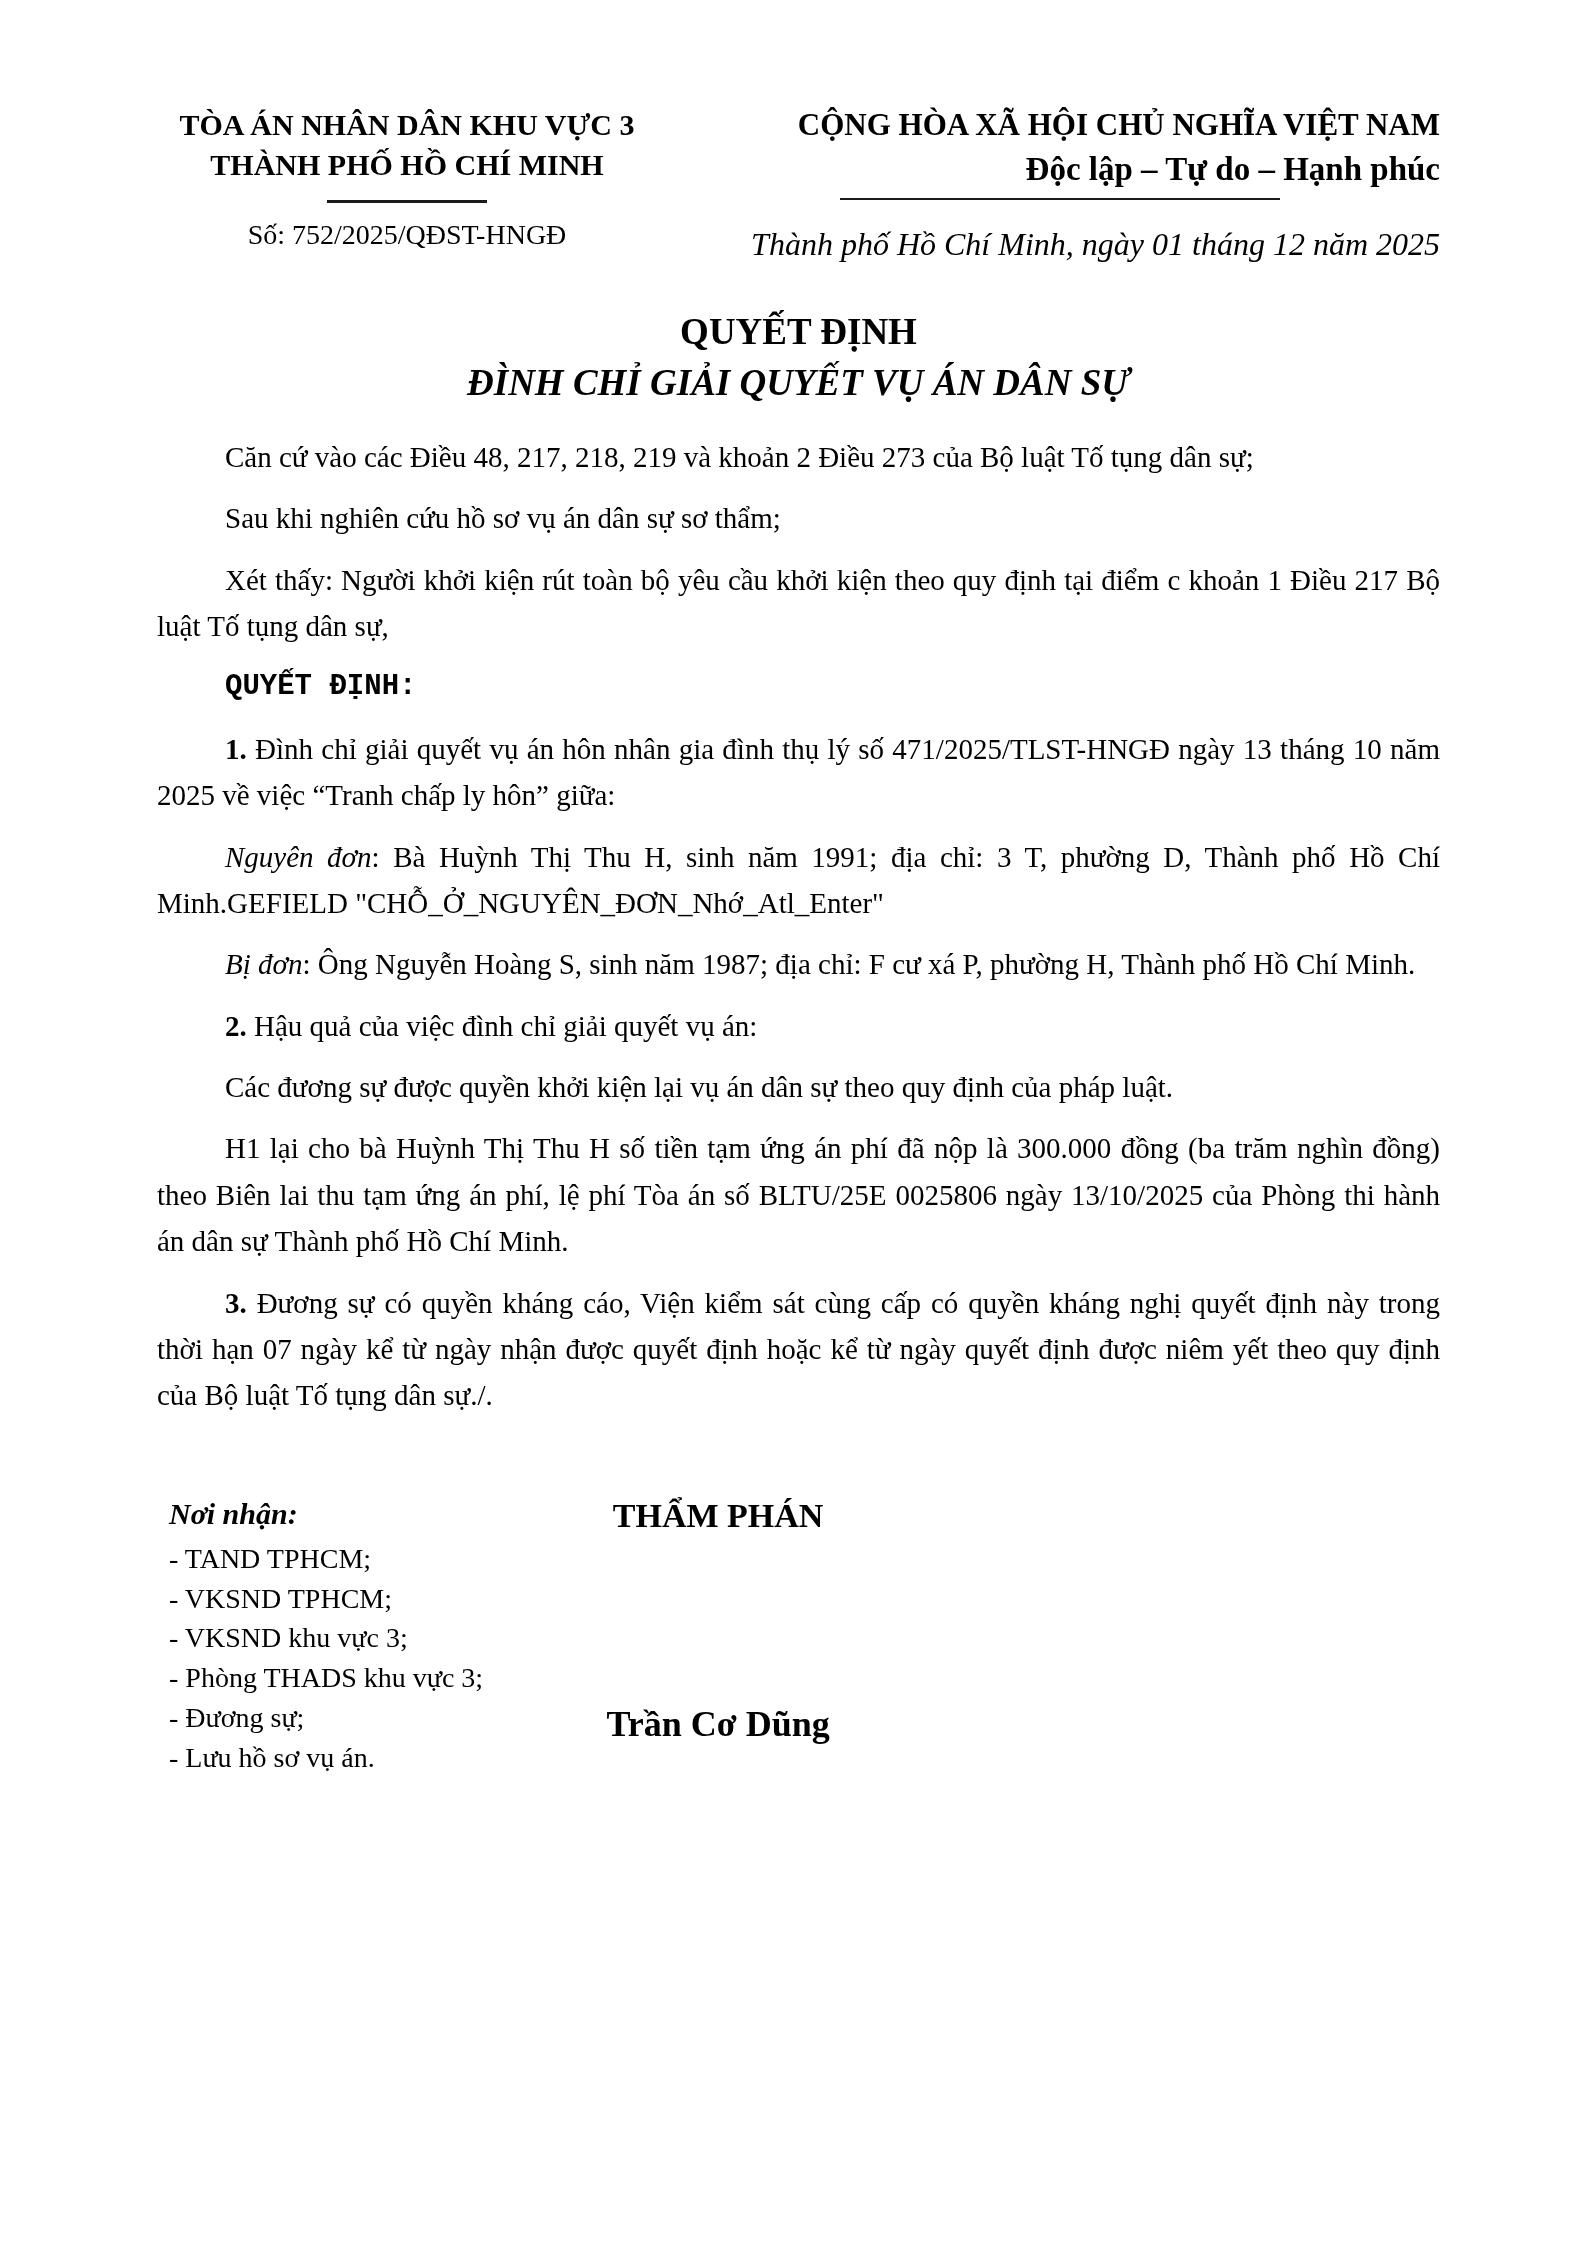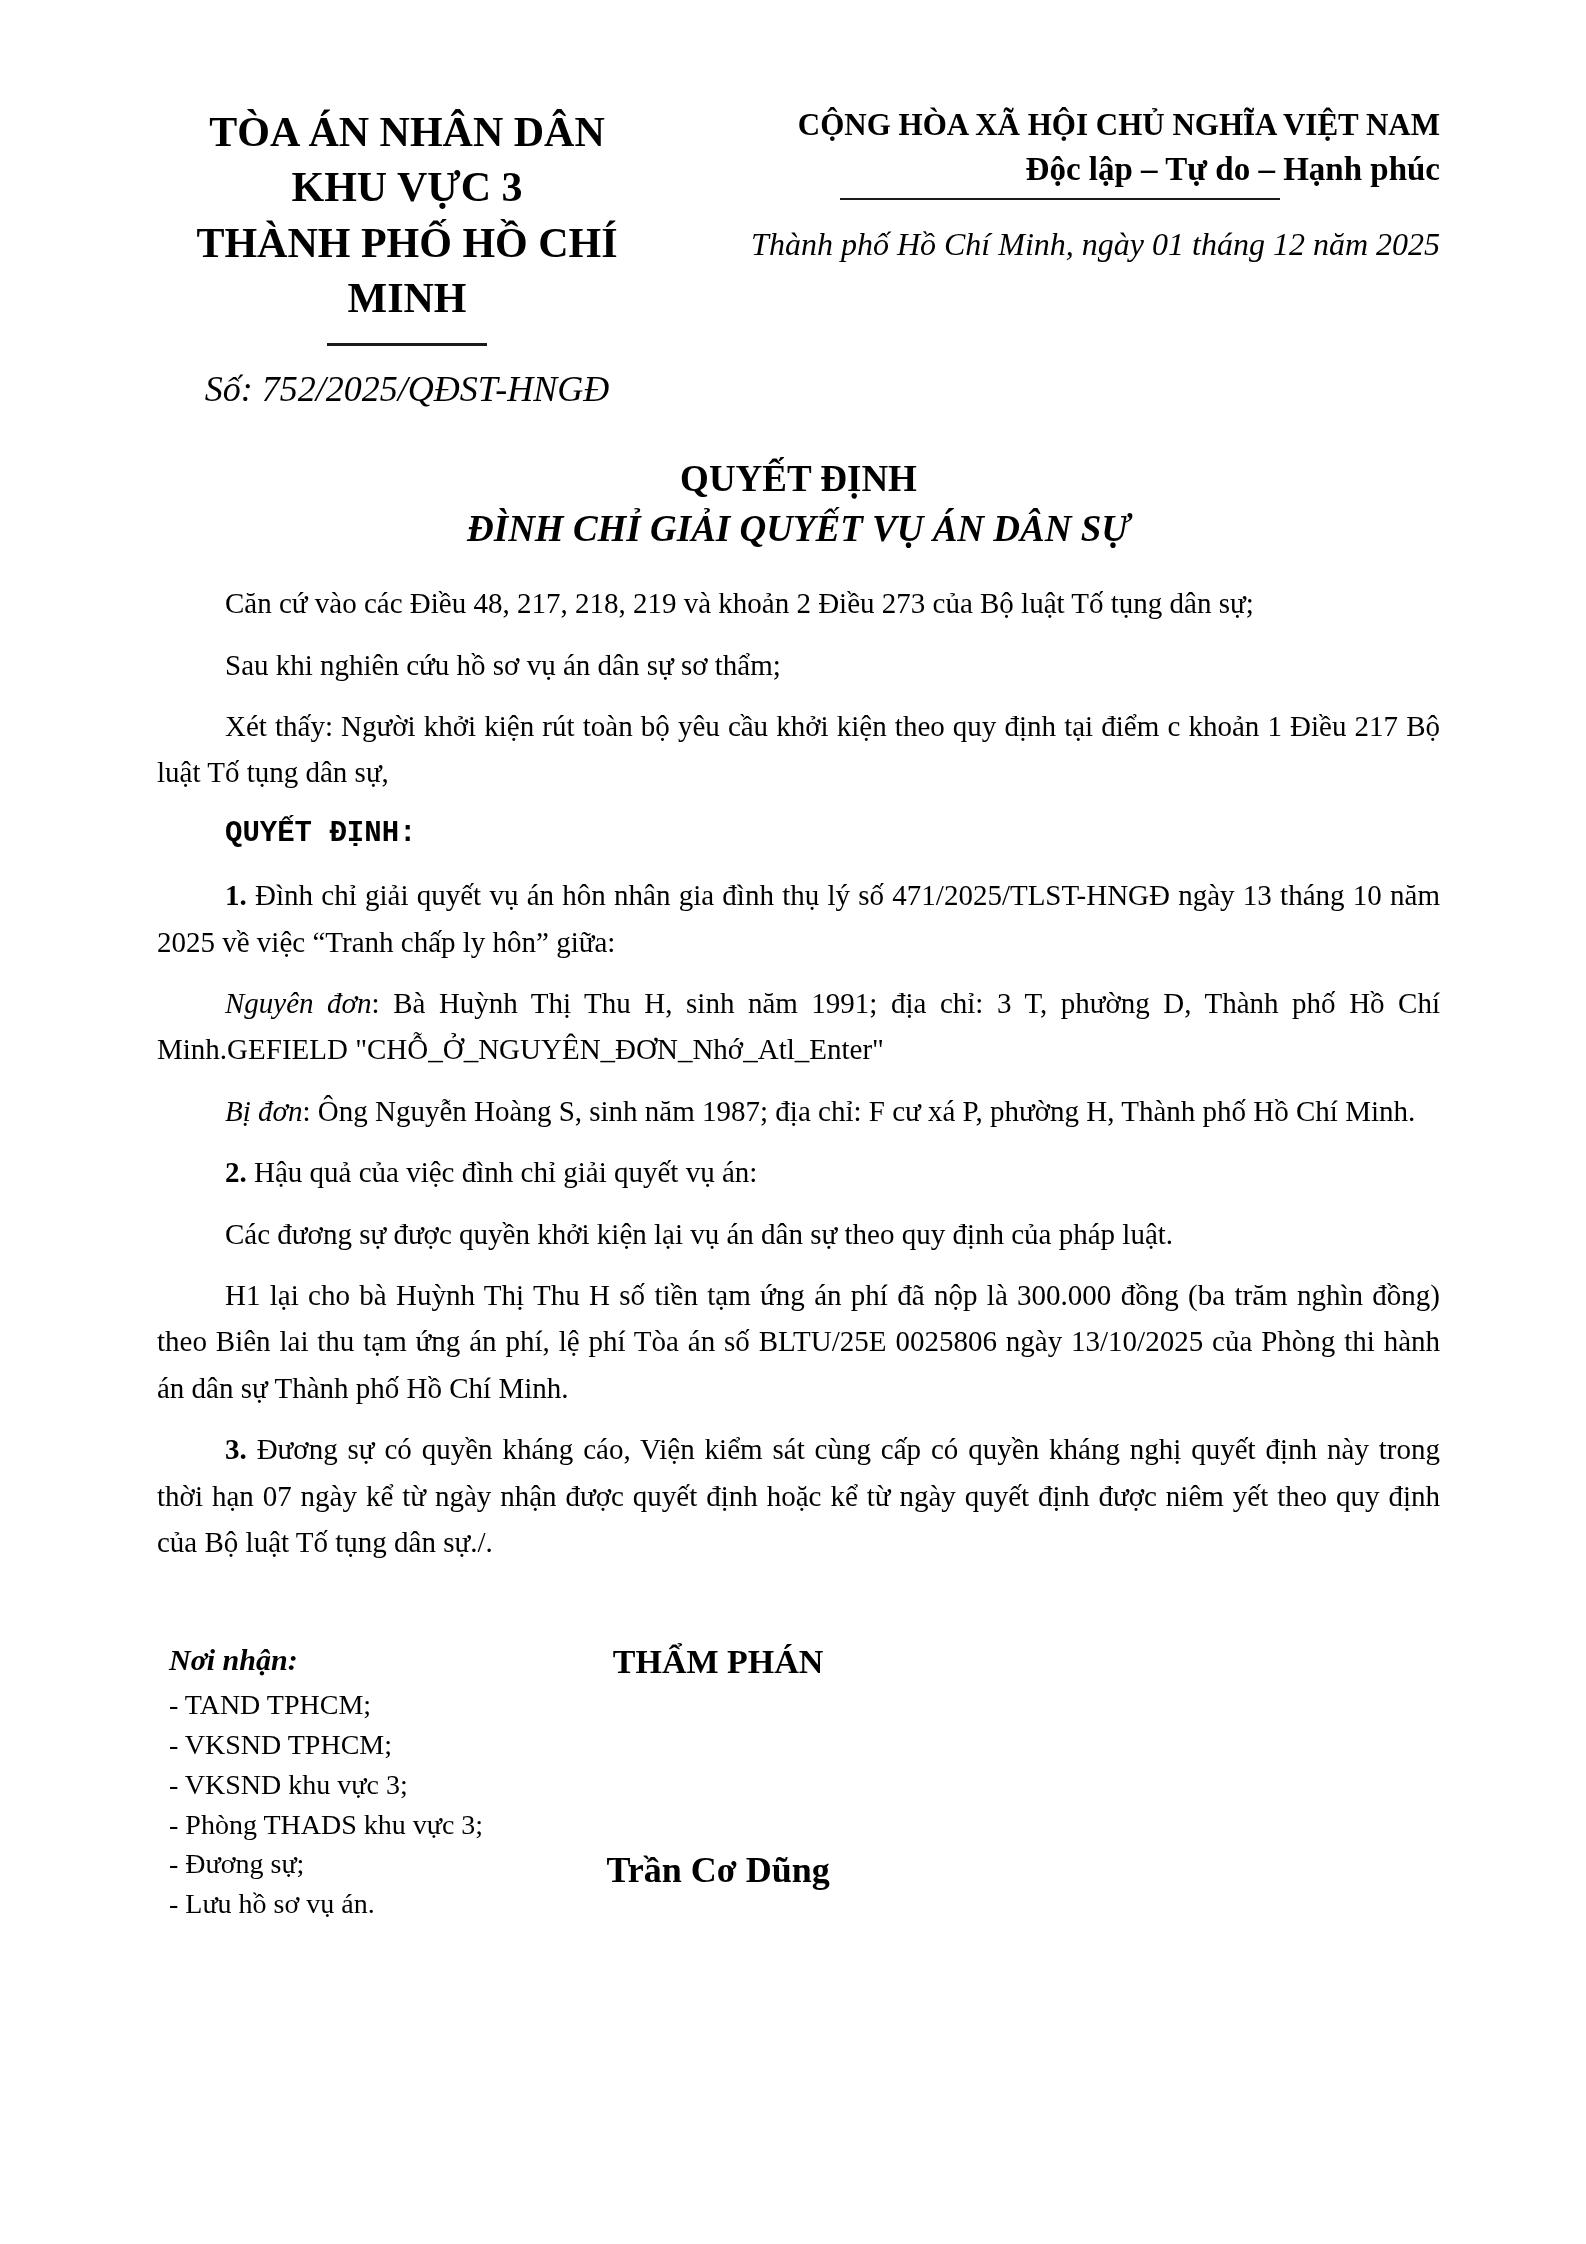--- a/index.html
+++ b/index.html
@@ -11,24 +11,24 @@
     color: #000000;
     font-family: "Liberation Serif", "DejaVu Serif", serif;
     box-sizing: border-box;
     padding: 105px 146px 0 157px;
     overflow: hidden;
   }
 
   
   .header { display: flex; justify-content: space-between; align-items: flex-start; }
   .hdr-left { width: 500px; text-align: center; }
-  .hdr-left .org-line { font-weight: bold; font-size: 42px; line-height: 1.32; }
+  .hdr-left .org-line { font-weight: bold; font-size: 30px; line-height: 1.32; }
   .rule { border: 0; border-top: 3px solid #1a1a1a; }
   .rule-left { width: 160px; margin: 16px auto 0 auto; }
-  .doc-number { font-size: 36px; margin-top: 22px; font-style: italic; }
+  .doc-number { font-size: 28px; margin-top: 16px; }
 
   .hdr-right { width: 760px; text-align: right; }
   .hdr-right .nat-line1 { font-weight: bold; font-size: 31px; line-height: 1.3; }
   .hdr-right .nat-line2 { font-weight: bold; font-size: 33px; margin-top: 6px; }
   .rule-right { width: 440px; margin: 10px auto 0 auto; border-top: 2px solid #1a1a1a; }
   .dateline { font-style: italic; font-size: 32px; margin-top: 26px; white-space: nowrap; }
 
   
   .title { text-align: center; margin-top: 46px; font-weight: bold; }
   .title .t1 { font-size: 37px; line-height: 1.25; }

